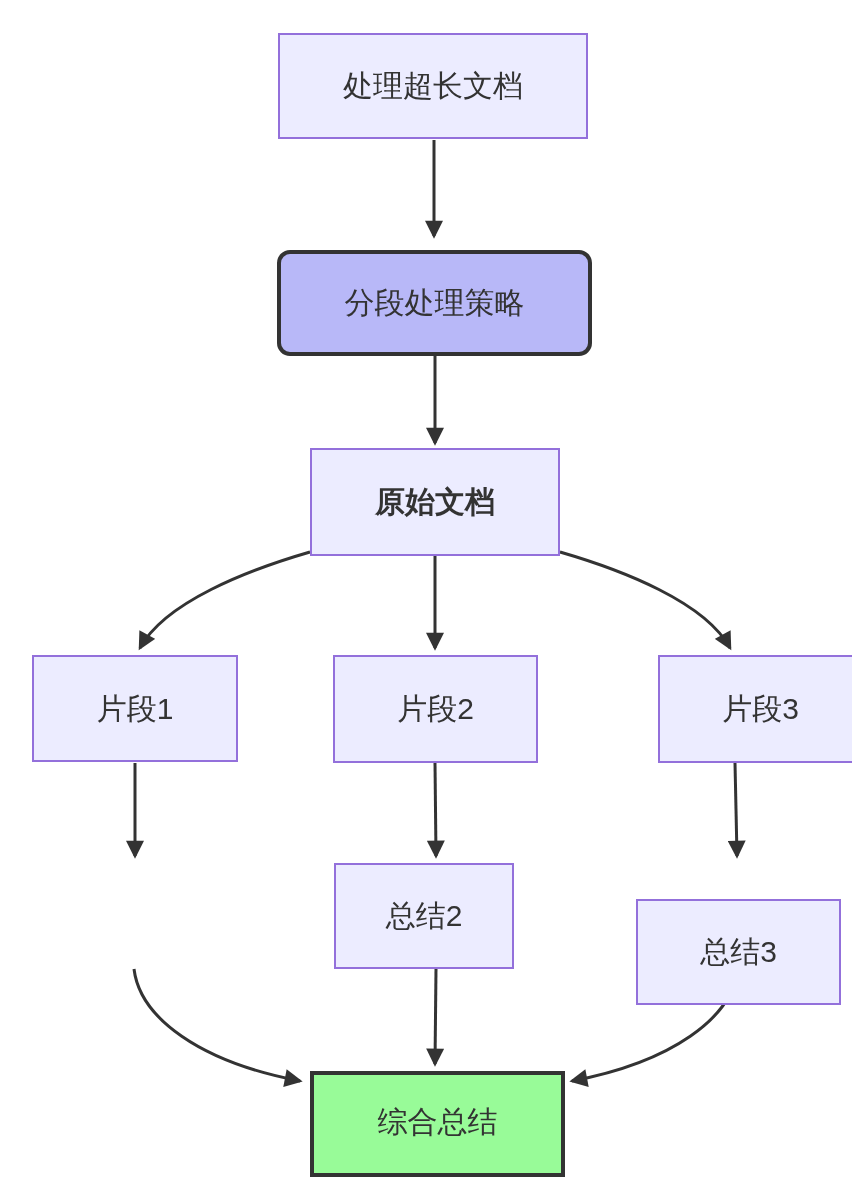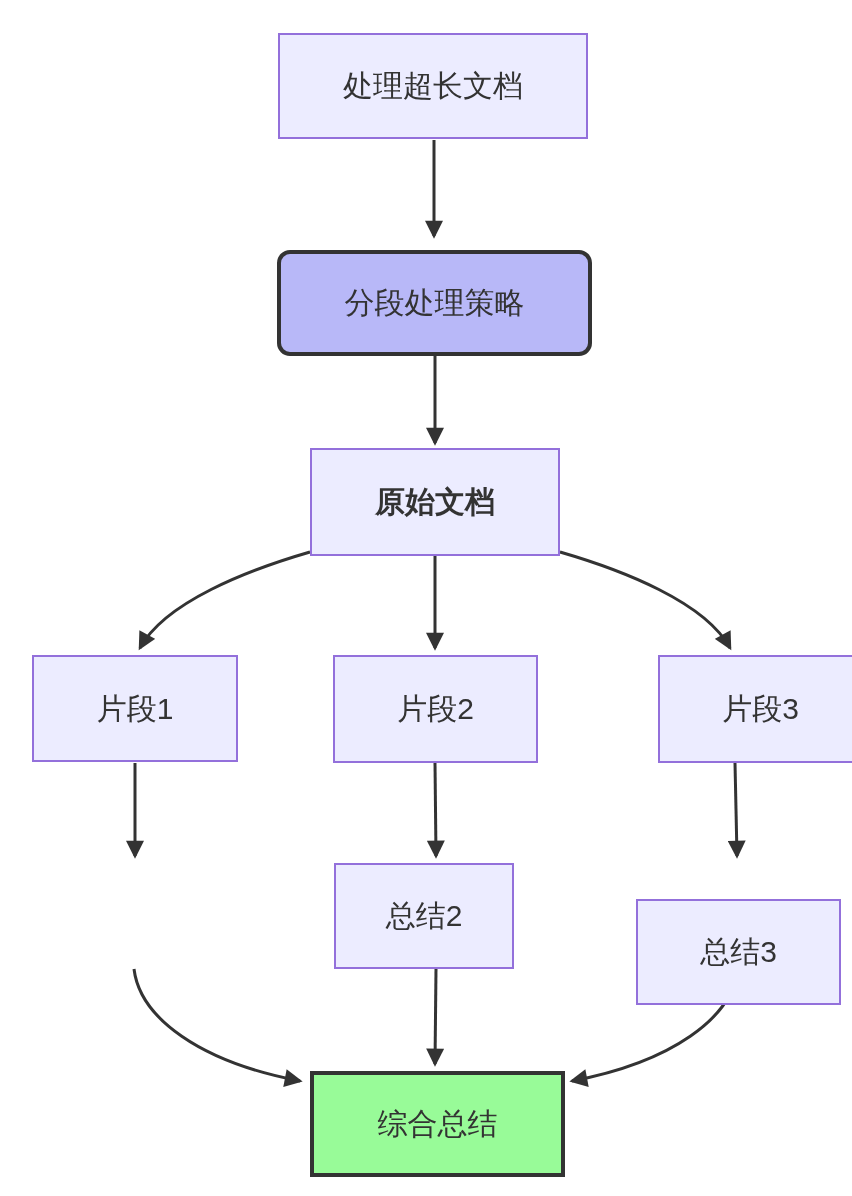--- a/index.html
+++ b/index.html
@@ -35,20 +35,21 @@
     text-align: center;
     white-space: nowrap;
   }
   .node--emphasis {
     background: #B8B8F8;
     border: 4px solid #333333;
   }
   .node--final {
     background: #98FB98;
     border: 4px solid #333333;
+    font-family: Liberation Mono, monospace;
   }
   
   #n-process   { left: 278px; top: 33px;   width: 310px; height: 106px; }
   #n-strategy  { left: 277px; top: 250px;  width: 315px; height: 106px; border-radius: 13px; }
   #n-original  { left: 310px; top: 448px;  width: 250px; height: 108px; font-weight: bold; }
   #n-frag1     { left: 32px;  top: 655px;  width: 206px; height: 107px; }
   #n-frag2     { left: 333px; top: 655px;  width: 205px; height: 108px; }
   #n-frag3     { left: 658px; top: 655px;  width: 205px; height: 108px; }
   #n-sum1      { left: 32px;  top: 863px;  width: 204px; height: 106px; }
   #n-sum2      { left: 334px; top: 863px;  width: 180px; height: 106px; }

